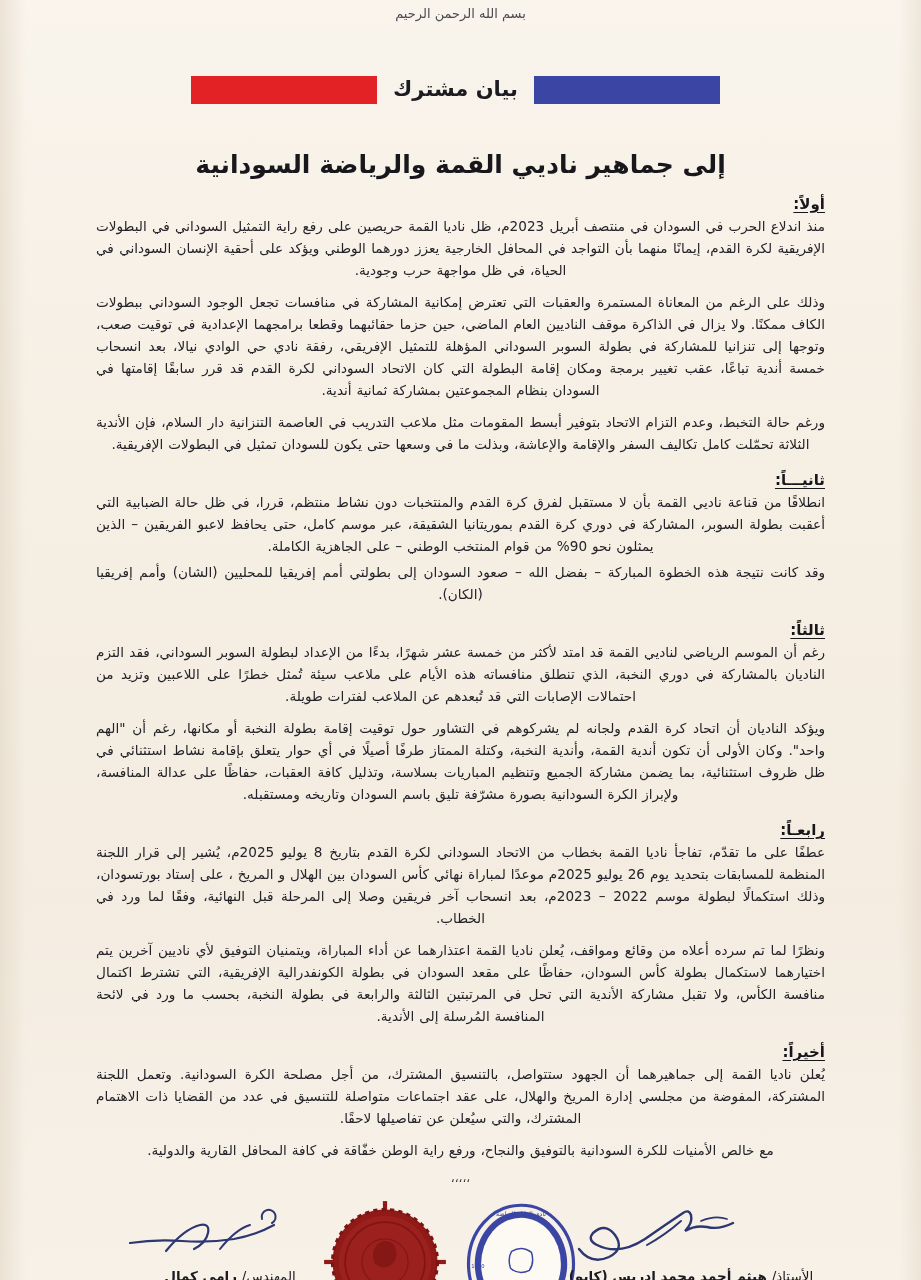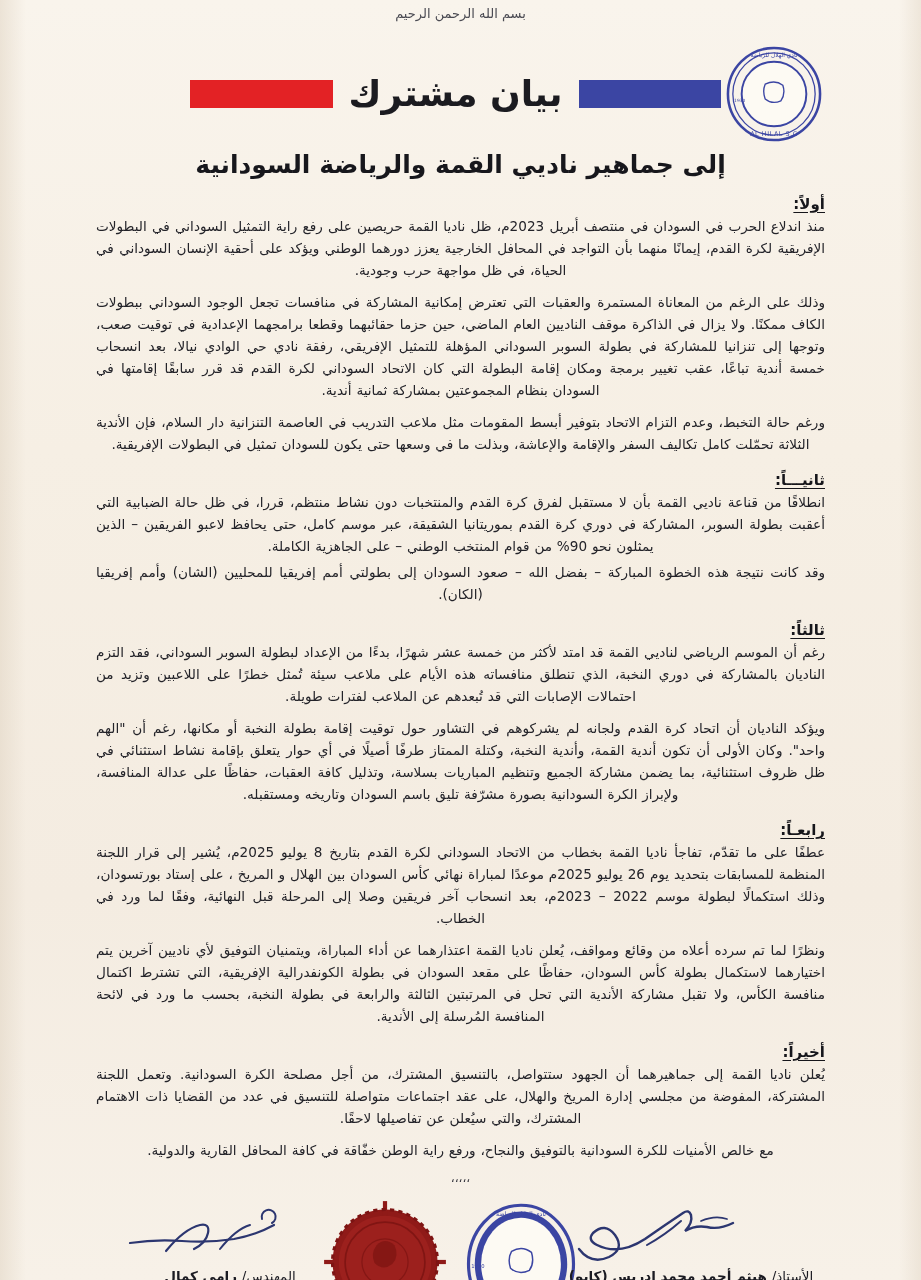--- a/index.html
+++ b/index.html
@@ -48,21 +48,21 @@
     position:absolute;left:98px;top:22px;width:100px;height:100px;
   }
   .banner-row{
     position:absolute;left:190px;right:200px;top:52px;
     display:flex;align-items:center;justify-content:center;gap:0;
   }
   .bar{height:28px;flex:1 1 auto;}
   .bar.blue{background:#3b45a3;max-width:186px;margin-left:10px;}
   .bar.red{background:#e32225;max-width:186px;margin-right:10px;}
   .banner-title{
-    font-size:36px;font-weight:bold;color:#1b1b20;
+    font-size:21px;font-weight:bold;color:#1b1b20;
     white-space:nowrap;padding:0 6px;line-height:1;
   }
 
   .main-title{
     text-align:center;
     font-size:25px;
     font-weight:bold;
     color:#17171c;
     margin:14px 0 16px 0;
     letter-spacing:0px;
@@ -127,32 +127,20 @@
 </style>
 </head>
 <body>
 
 <div class="page">
 
   <div class="bismillah">بسم الله الرحمن الرحيم</div>
 
   <div class="masthead">
 
-    <div class="logo-merrikh">
-      <svg viewBox="0 0 100 100" width="98" height="100" aria-hidden="true">
-        <circle cx="50" cy="50" r="47" fill="none" stroke="#3b45a3" stroke-width="2.6"></circle>
-        <circle cx="50" cy="50" r="42" fill="none" stroke="#3b45a3" stroke-width="1.3"></circle>
-        <circle cx="50" cy="50" r="33" fill="#fdfaf3" stroke="#3b45a3" stroke-width="2"></circle>
-        <path d="M50 18 A32 32 0 1 0 50 82 A25 25 0 1 1 50 18 Z" fill="#3b45a3" opacity=".92"></path>
-        <path d="M41 40 q10 -5 18 1 q3 9 -2 16 q-9 4 -16 -2 q-3 -8 0 -15 Z" fill="#fdfaf3" stroke="#3b45a3" stroke-width="1.4"></path>
-        <text x="50" y="12" font-size="6" fill="#3b45a3" text-anchor="middle" font-family="DejaVu Sans, sans-serif">نادي الهلال للرياضة</text>
-        <text x="50" y="93" font-size="6.5" fill="#3b45a3" text-anchor="middle" font-family="DejaVu Sans, sans-serif" letter-spacing="0.6">AL HILAL S.C</text>
-        <text x="15" y="58" font-size="4.5" fill="#3b45a3" text-anchor="middle" font-family="DejaVu Sans, sans-serif">1930</text>
-      </svg>
-    </div>
 
 
     <div class="banner-row">
       <div class="bar blue"></div>
       <div class="banner-title">بيان مشترك</div>
       <div class="bar red"></div>
     </div>
   </div>
 
   <div class="main-title">إلى جماهير ناديي القمة والرياضة السودانية</div>

